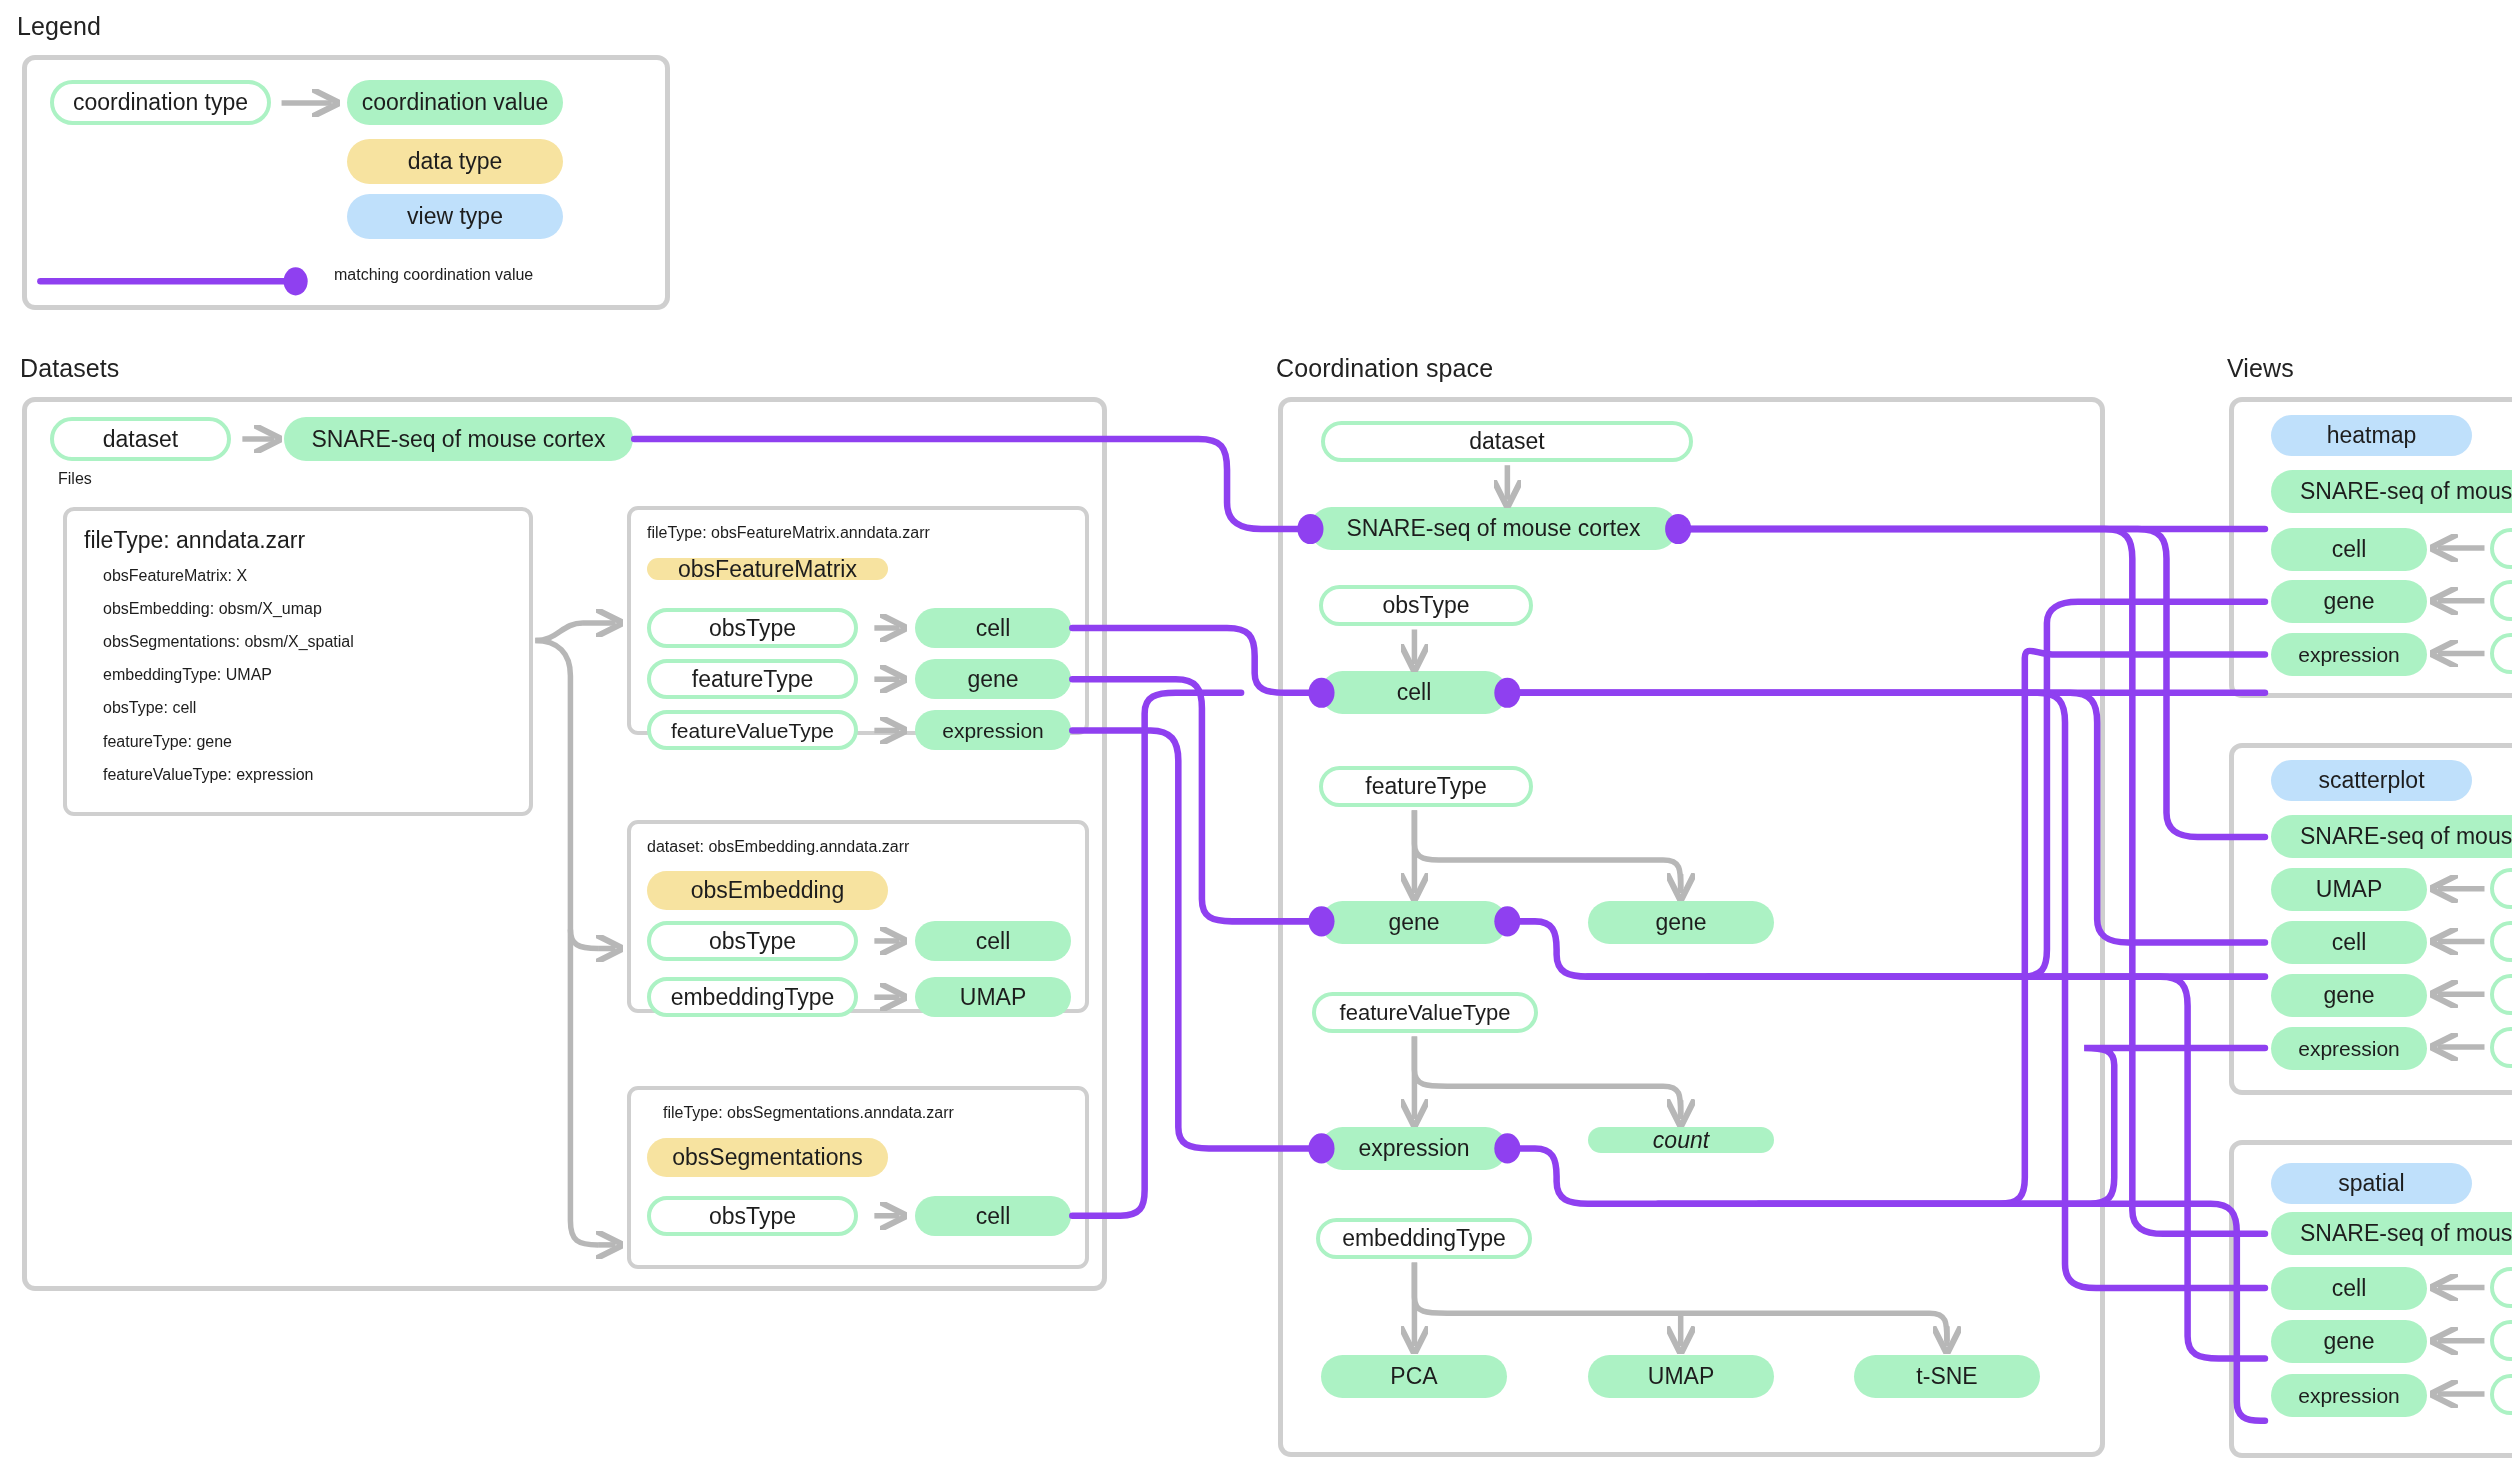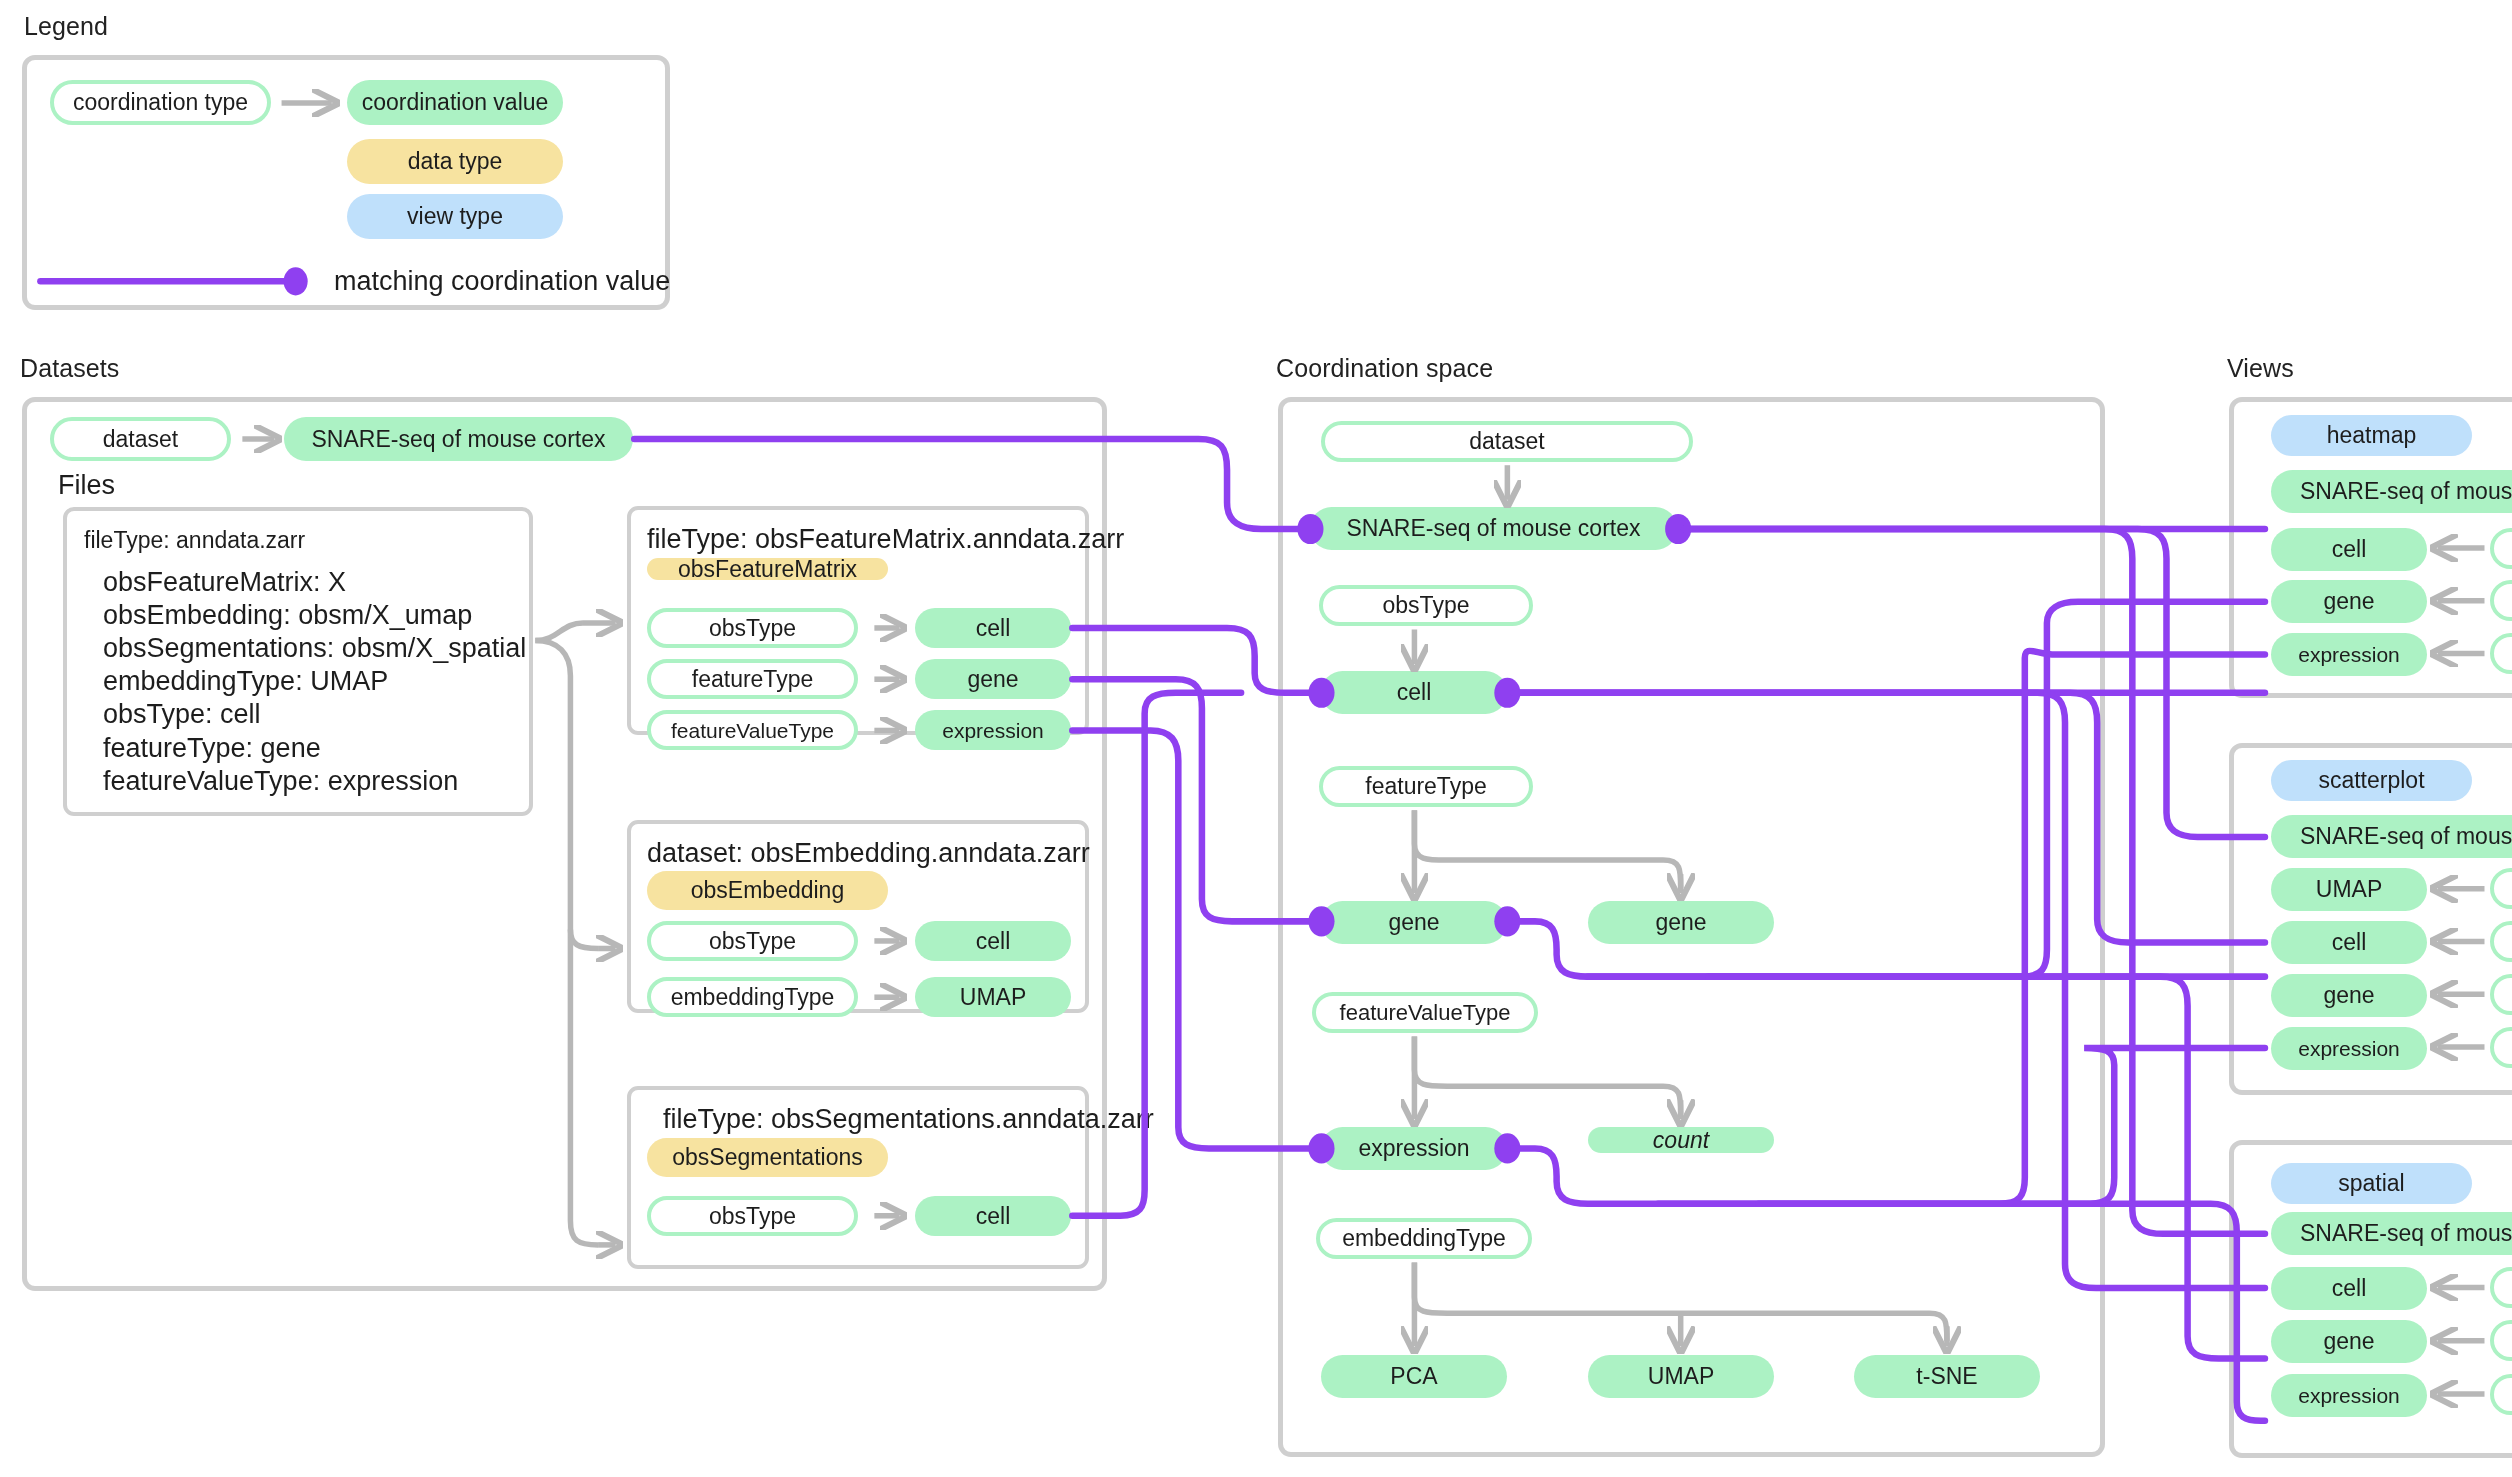--- a/index.html
+++ b/index.html
@@ -18,33 +18,33 @@
 
   
   .pill{position:absolute;box-sizing:border-box;display:flex;align-items:center;justify-content:center;
         border-radius:502px;font-size:23px;line-height:1;white-space:nowrap;color:#1d1d1d;}
   .pill-ctype{background:#fff;border:4.5px solid #ACF2C4;}
   .pill-cvalue{background:#ACF2C4;}
   .pill-dtype{background:#F7E3A0;}
   .pill-vtype{background:#BFE0FB;}
 
   
-  .txt{position:absolute;font-size:27px;white-space:nowrap;color:#1d1d1d;}
+  .txt{position:absolute;font-size:16px;white-space:nowrap;color:#1d1d1d;}
 
   
   svg.layer{position:absolute;left:0;top:0;width:3072px;height:1477px;overflow:visible;pointer-events:none;}
   .garrow{fill:none;stroke:#b7b7b7;stroke-width:11;}
   .gline{fill:none;stroke:#b7b7b7;stroke-width:11;}
   .pline{fill:none;stroke:#8F40F0;stroke-width:13;stroke-linecap:round;}
   .pdot{fill:#8F40F0;}
 </style>
 </head>
 <body>
 
-<div class="caption abs" style="left:24px;top:12px;">Legend</div>
+<div class="caption abs" style="left:17px;top:12px;">Legend</div>
 
 <div class="panel" style="left:22px;top:55px;width:648px;height:255px;"></div>
 
 <div class="pill pill-ctype" style="left:50px;top:80px;width:221px;height:45px;">coordination type</div>
 <div class="pill pill-cvalue" style="left:347px;top:80px;width:216px;height:45px;">coordination value</div>
 <div class="pill pill-dtype" style="left:347px;top:139px;width:216px;height:45px;">data type</div>
 <div class="pill pill-vtype" style="left:347px;top:194px;width:216px;height:45px;">view type</div>
 <div class="txt" style="left:334px;top:266px;">matching coordination value</div>
 
 <div class="caption abs" style="left:20px;top:354px;">Datasets</div>

